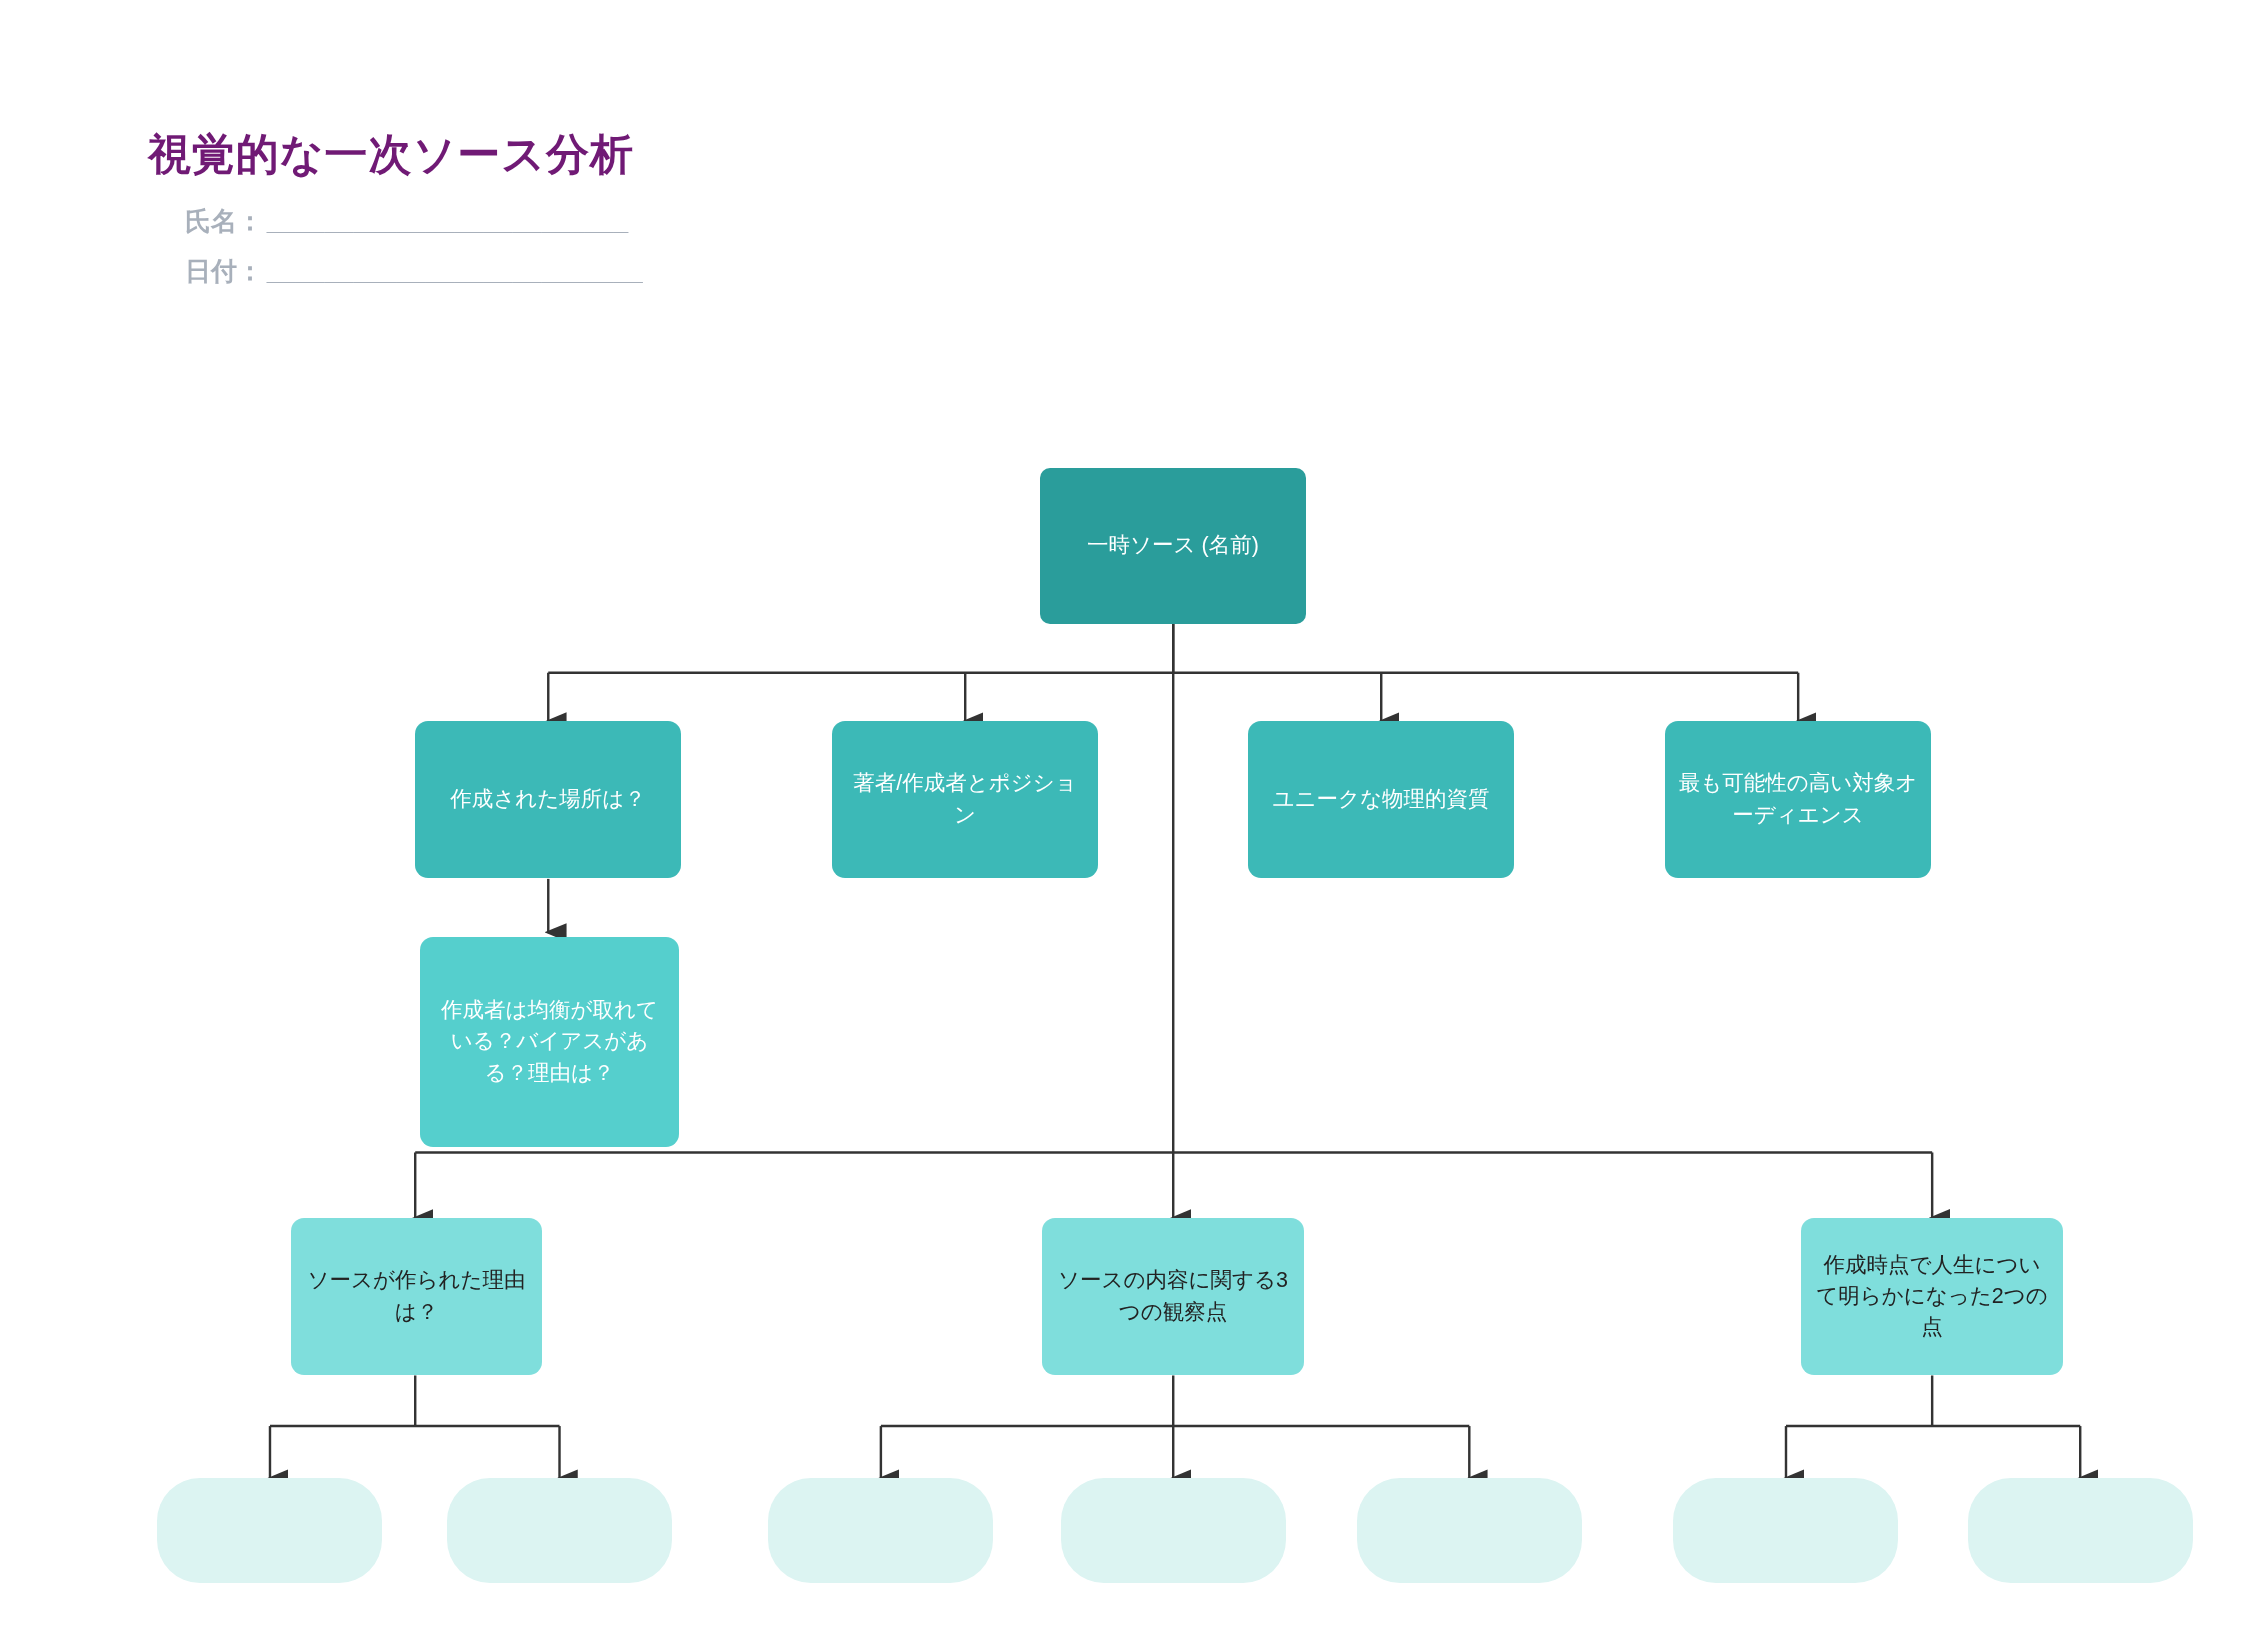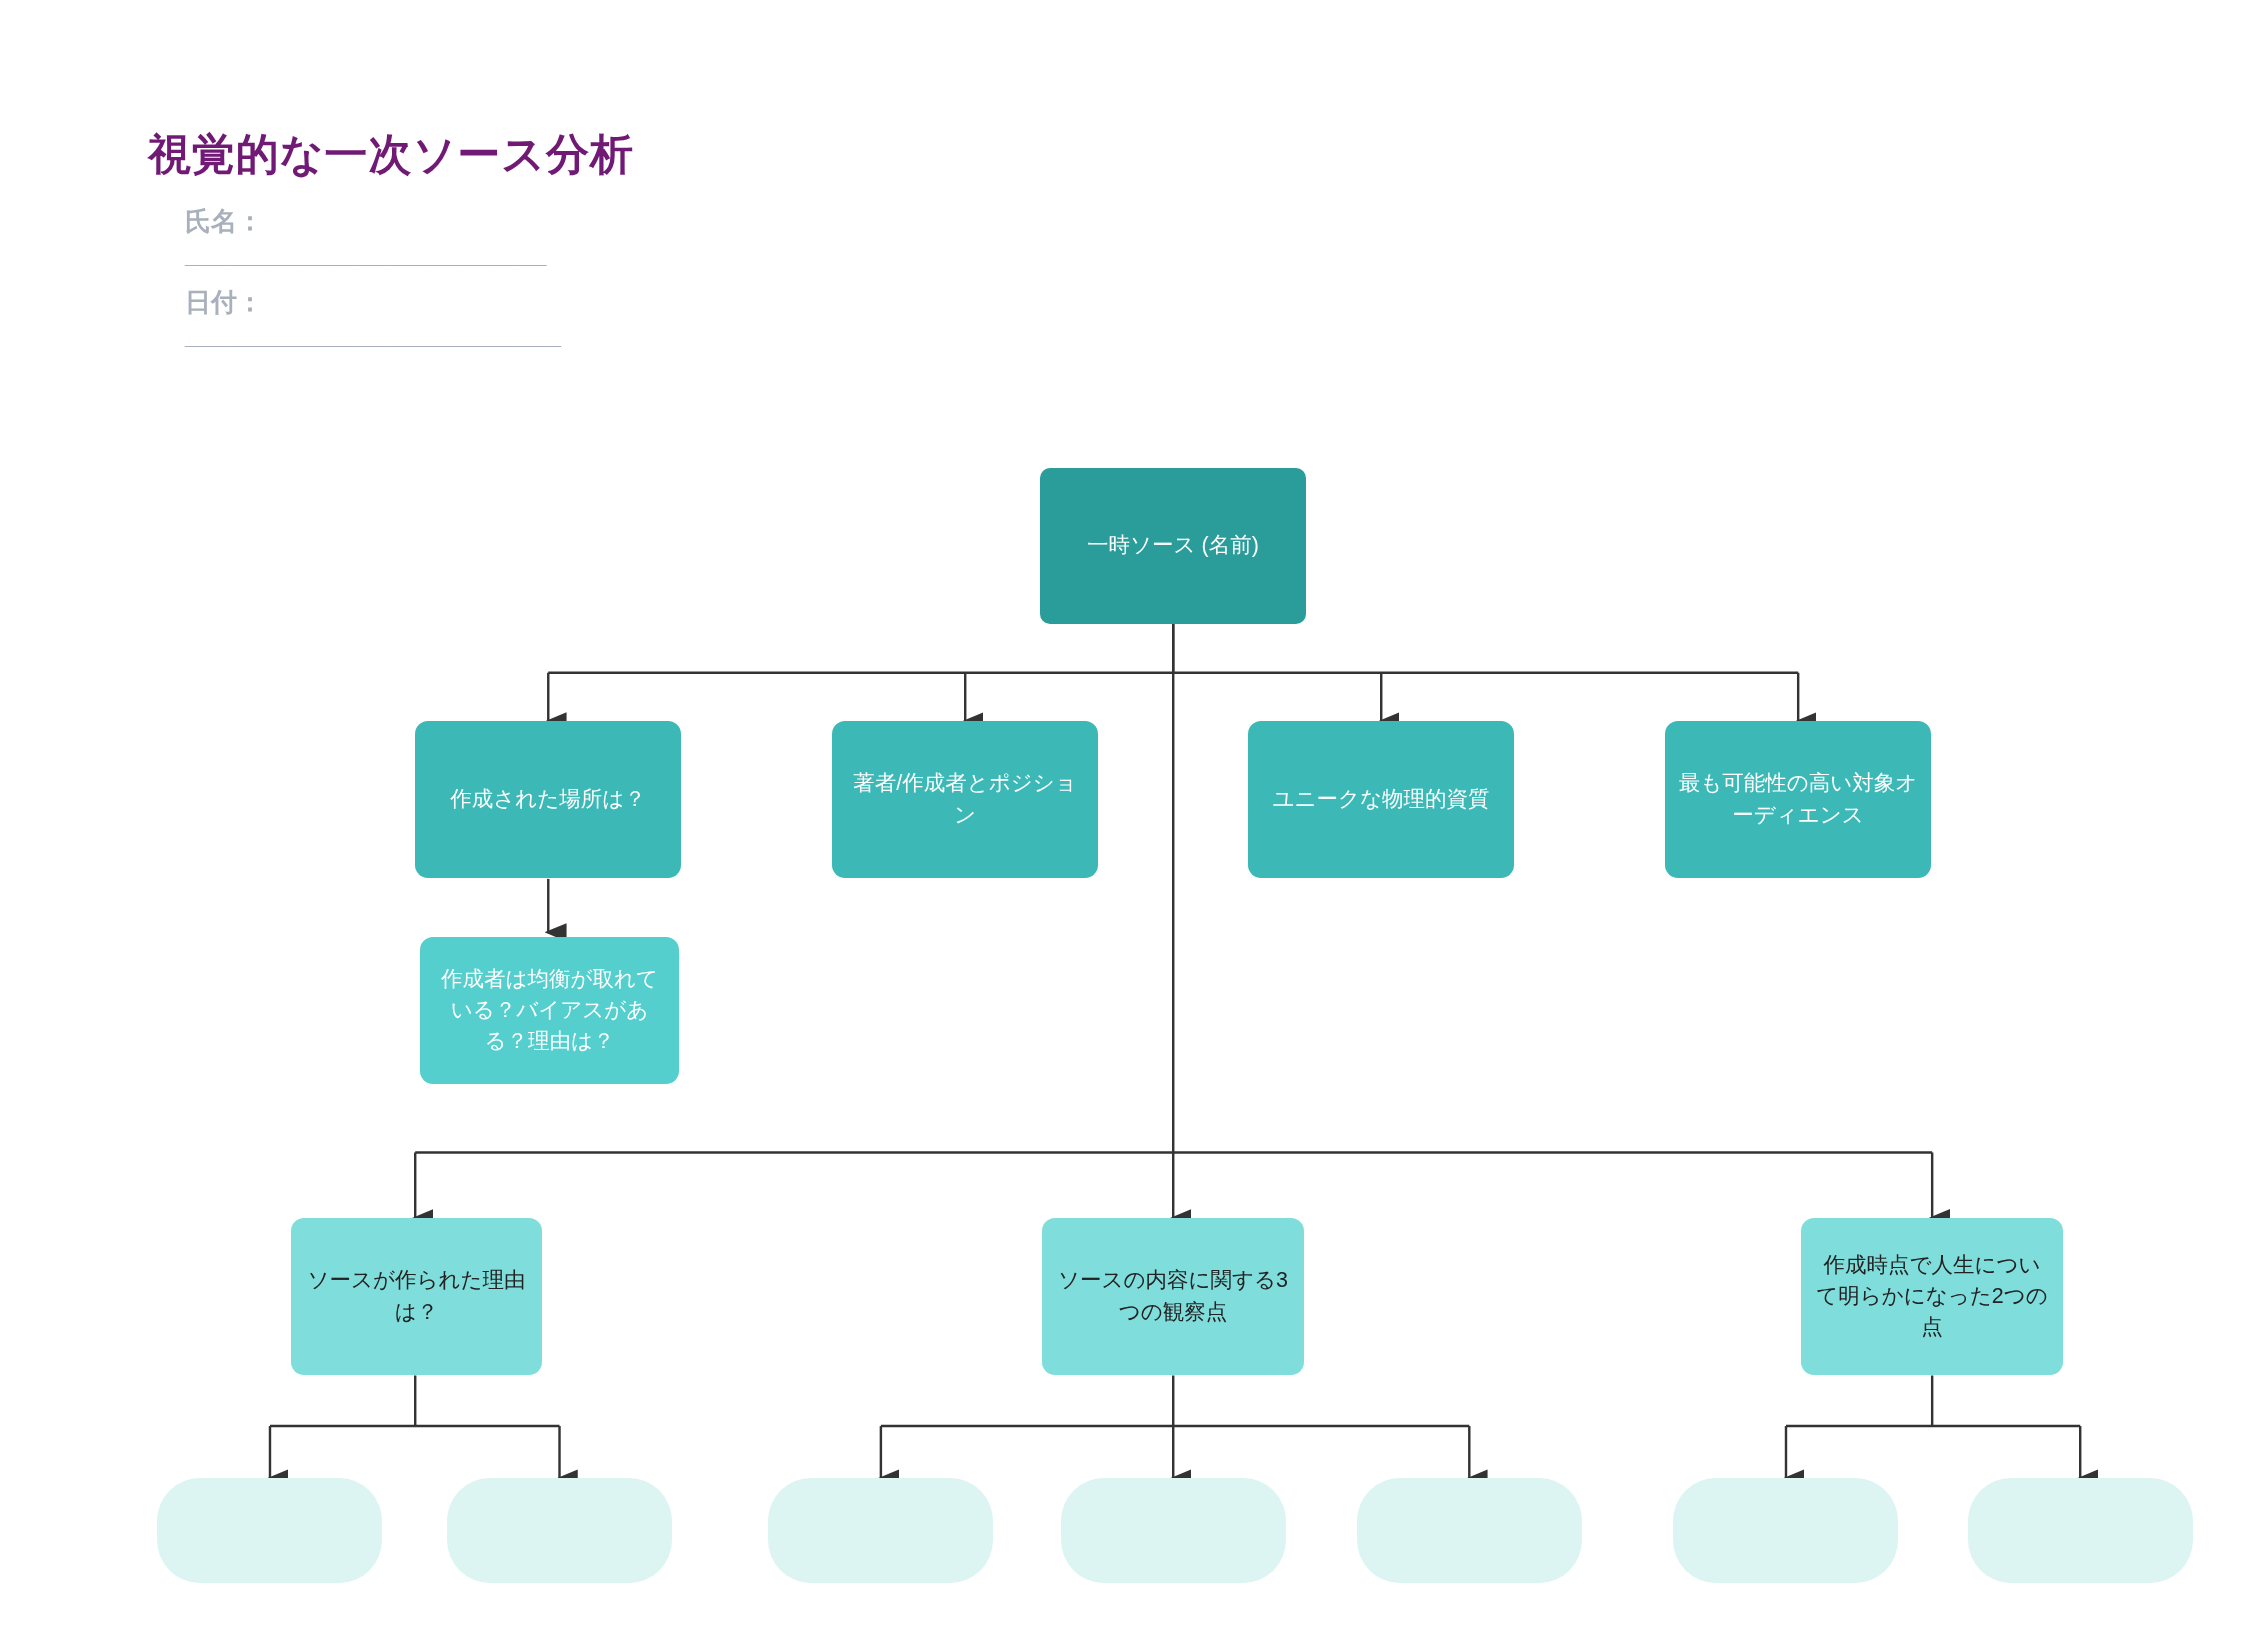--- a/index.html
+++ b/index.html
@@ -36,21 +36,20 @@
     white-space: nowrap;
   }
   .form-row {
     display: flex;
     align-items: baseline;
     margin-left: 37px;
     margin-bottom: 15px;
     color: #a8b0bb;
     font-size: 26px;
     white-space: nowrap;
-    flex-direction: column;
   }
   .form-label {
     font-weight: bold;
     margin-right: 3.7px;
   }
   .form-rule {
     font-weight: bold;
     letter-spacing: 0px;
     color: #a8b0bb;
   }
@@ -176,21 +175,21 @@
     <div class="node node-root" style="left:1040px; top:468px; width:266px; height:156px;">一時ソース (名前)</div>
 
     <div class="node node-l2" style="left:415px; top:721px; width:266px; height:157px;">作成された場所は？</div>
 
     <div class="node node-l2" style="left:832px; top:721px; width:266px; height:157px;">著者/作成者とポジション</div>
 
     <div class="node node-l2" style="left:1248px; top:721px; width:266px; height:157px;">ユニークな物理的資質</div>
 
     <div class="node node-l2" style="left:1665px; top:721px; width:266px; height:157px;">最も可能性の高い対象オーディエンス</div>
 
-    <div class="node node-l3-light" style="left:420px; top:937px; width:259px; height:147px;">作成者は均衡が取れている？バイアスがある？理由は？</div>
+    <div class="node node-l3-light" style="left:420px; top:937px; width:259px; height:210px;">作成者は均衡が取れている？バイアスがある？理由は？</div>
 
     <div class="node node-l4" style="left:291px; top:1218px; width:251px; height:157px;">ソースが作られた理由は？</div>
 
     <div class="node node-l4" style="left:1042px; top:1218px; width:262px; height:157px;text-align:center;">ソースの内容に関する3つの観察点</div>
 
     <div class="node node-l4" style="left:1801px; top:1218px; width:262px; height:157px;">作成時点で人生について明らかになった2つの点</div>
 
     <div class="node node-blank" style="left:157px; top:1478px; width:225px; height:105px;"></div>
 
     <div class="node node-blank" style="left:447px; top:1478px; width:225px; height:105px;"></div>

